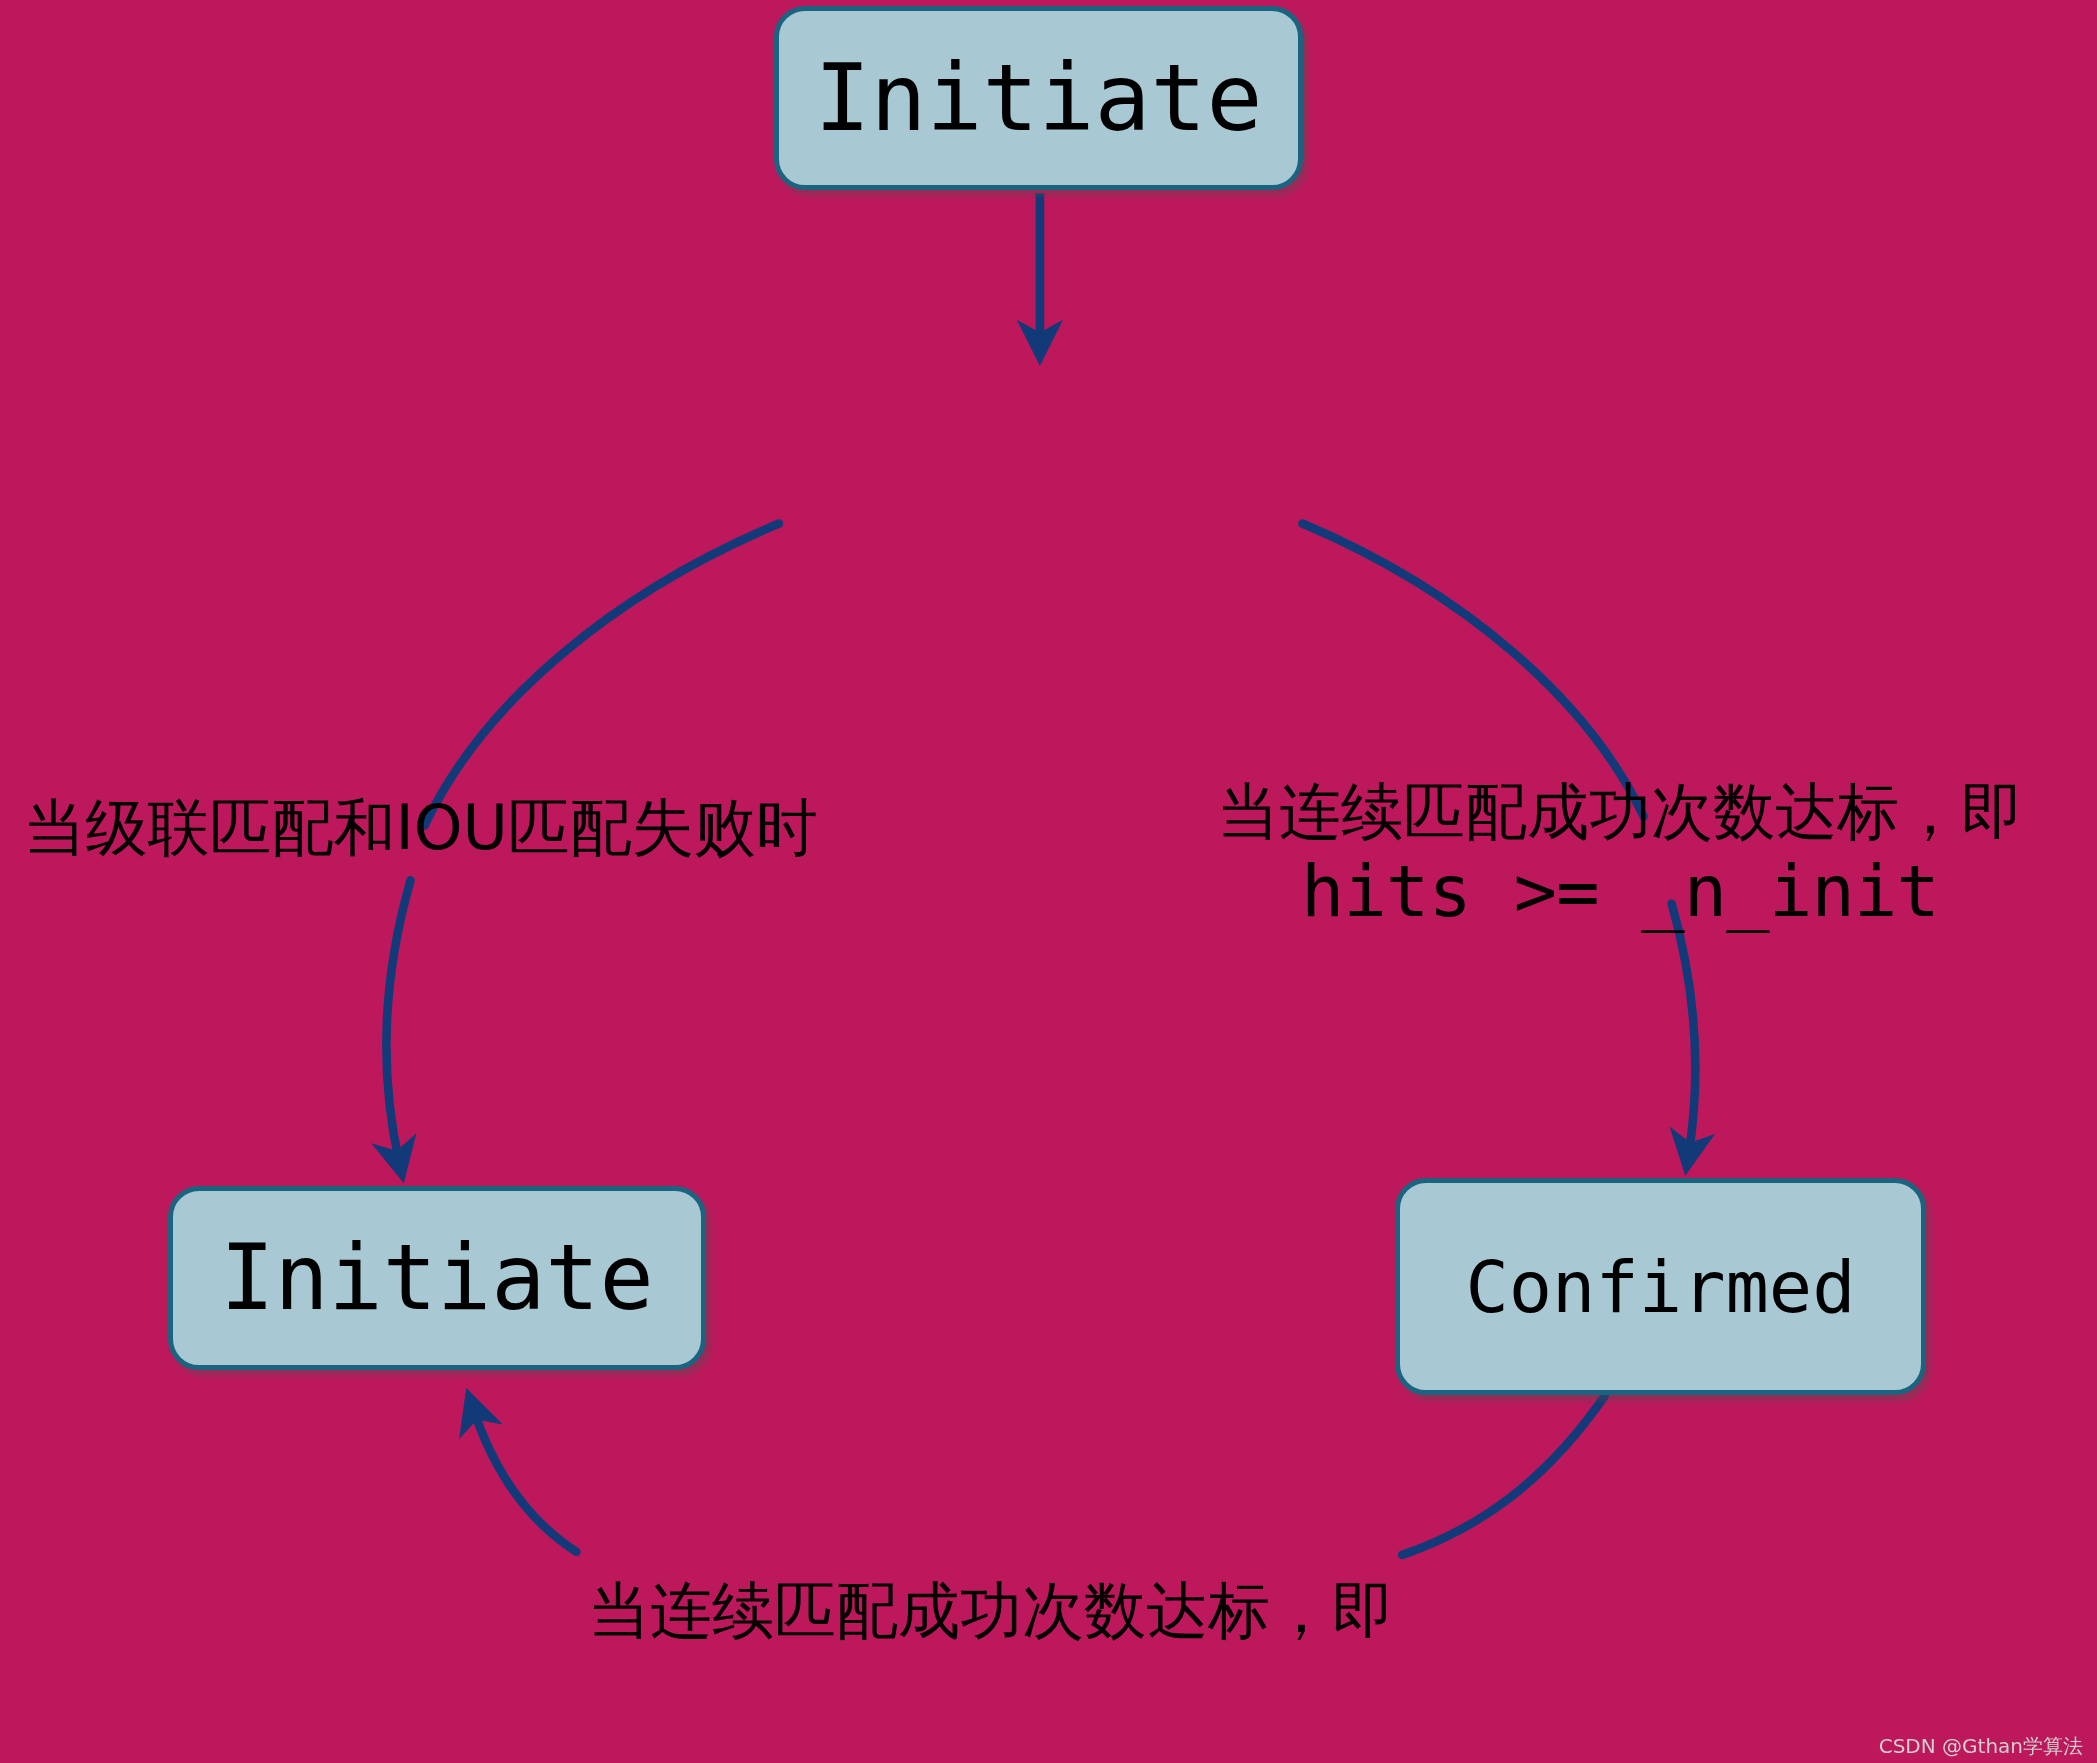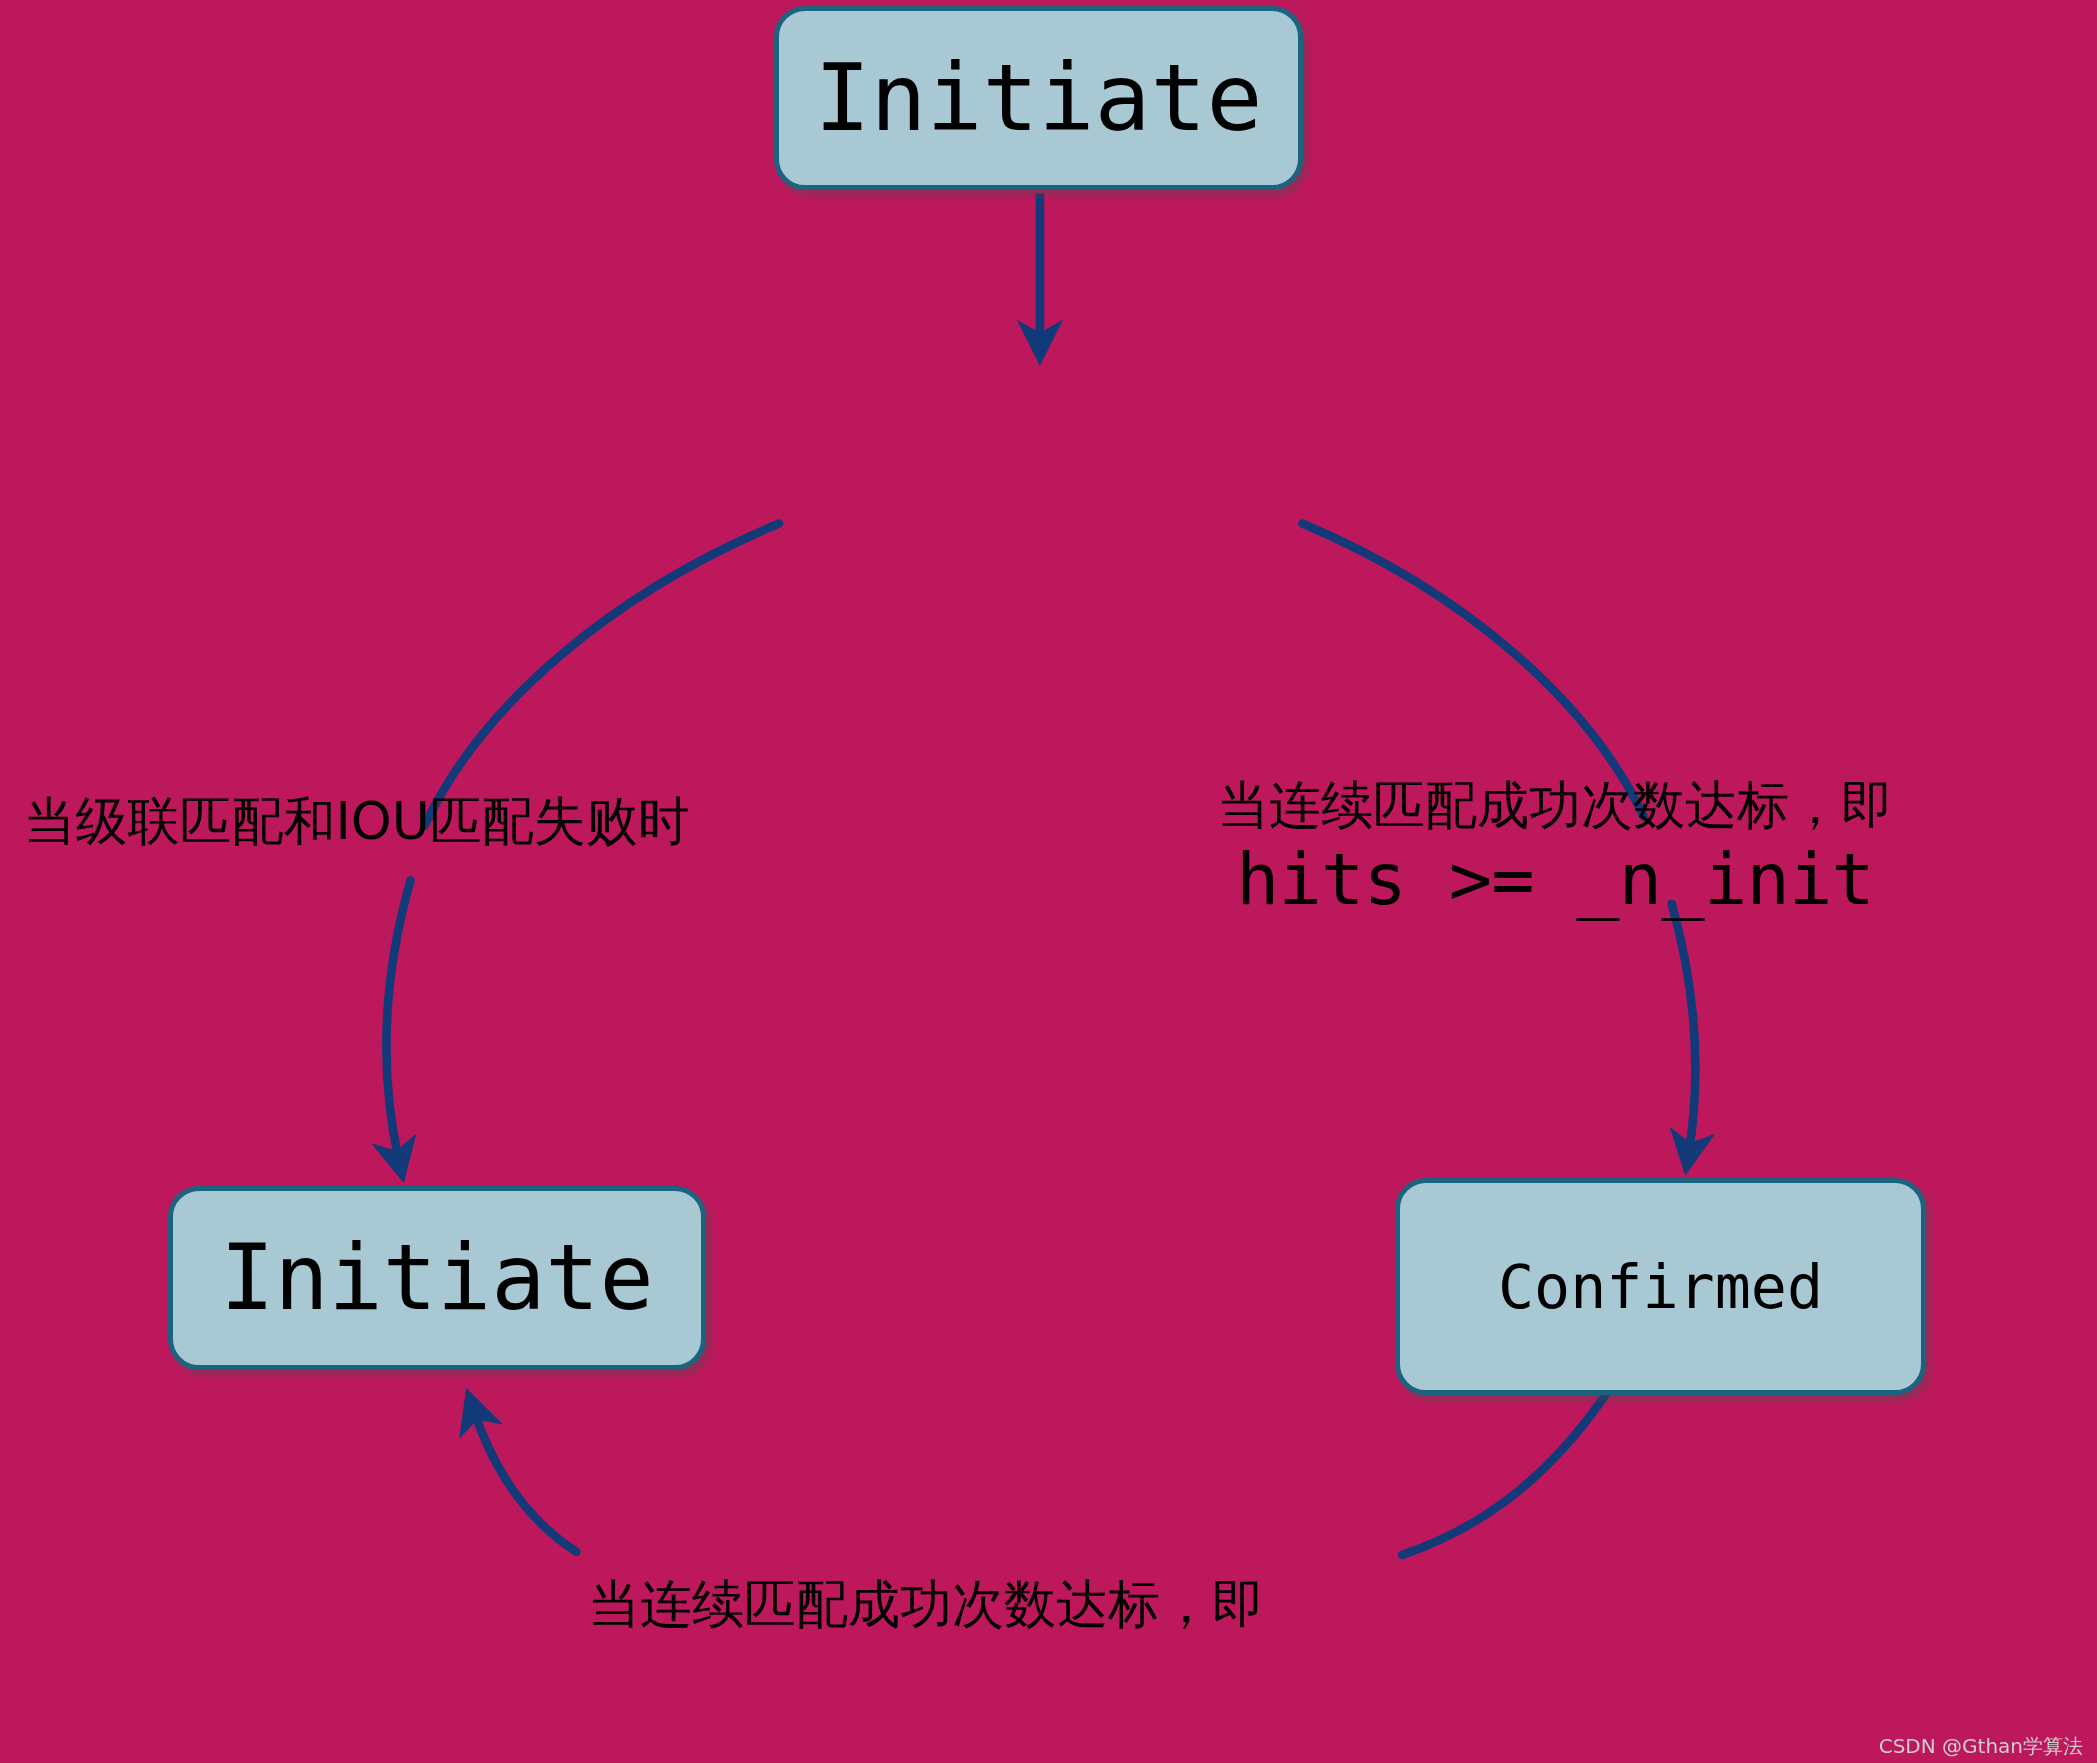--- a/index.html
+++ b/index.html
@@ -48,33 +48,33 @@
   }
 
   #node-initiate  { left: 774px;  top: 6.2px;    width: 529px; height: 184px; }
   #node-tentative { left: 771px;  top: 357px;  width: 538px; height: 189px; }
   #node-deleted   { left: 168px;  top: 1186px; width: 538px; height: 184px; }
   #node-confirmed { left: 1395px; top: 1178px; width: 531px; height: 217px; }
 
   #node-initiate  .state-label { font-size: 93px; }
   #node-tentative .state-label { font-size: 90px; }
   #node-deleted   .state-label { font-size: 90px; }
-  #node-confirmed .state-label { font-size: 60px; }
+  #node-confirmed .state-label { font-size: 72px; }
 
   
   .edge-label {
     position: absolute;
     color: #000000;
     z-index: 8;
     white-space: nowrap;
     background: transparent;
   }
   .zh-line {
     font-family: "DejaVu Sans", sans-serif;
-    font-size: 52px;
+    font-size: 62px;
     line-height: 1.18;
     font-weight: 400;
   }
   .code-line {
     font-family: "DejaVu Sans Mono", monospace;
     font-size: 72px;
     line-height: 1.2;
     font-weight: 400;
     letter-spacing: -0.8px;
   }

